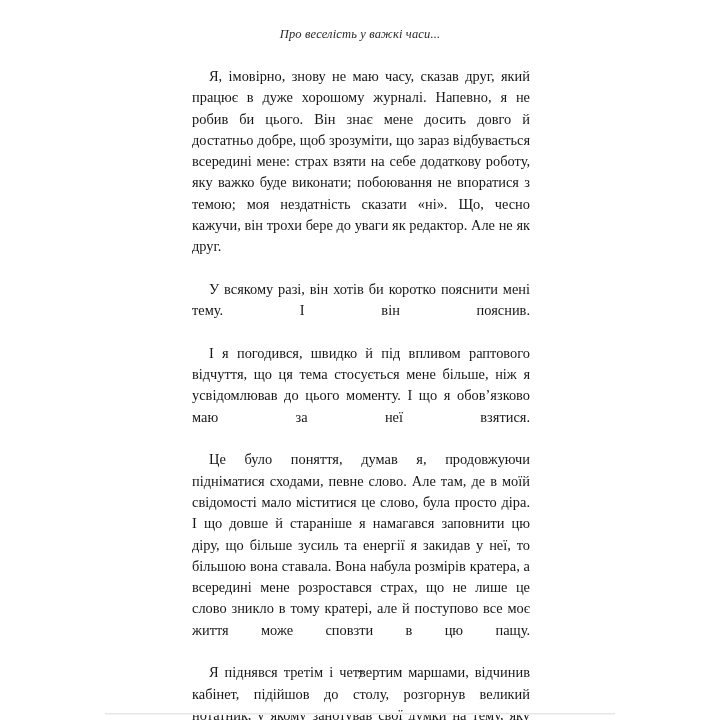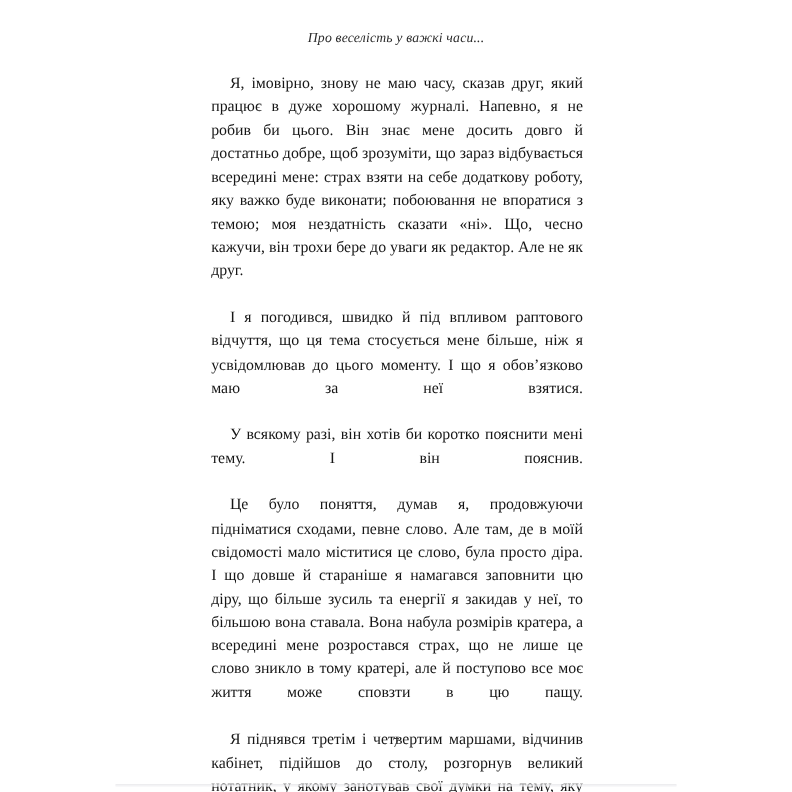--- a/index.html
+++ b/index.html
@@ -98,22 +98,22 @@
 </style>
 </head>
 <body>
 
 <div class="page">
 
   <div class="running-head">Про веселість у важкі часи...</div>
 
   <div class="textblock">
     <p>Я, імовірно, знову не маю часу, сказав друг, який працює в дуже хорошому журналі. Напевно, я не робив би цього. Він знає мене досить довго й достатньо добре, щоб зрозуміти, що зараз відбувається всередині мене: страх взяти на себе додаткову роботу, яку важко буде виконати; побоювання не впоратися з темою; моя нездатність сказати «ні». Що, чесно кажучи, він трохи бере до уваги як редактор. Але не як друг.</p>
+    <p>У всякому разі, він хотів би коротко пояснити мені тему. І він пояснив.</p>
     <p>І я погодився, швидко й під впливом раптового відчуття, що ця тема стосується мене більше, ніж я усвідомлював до цього моменту. І що я обов’язково маю за неї взятися.</p>
-    <p>У всякому разі, він хотів би коротко пояснити мені тему. І він пояснив.</p>
     <p>Це було поняття, думав я, продовжуючи підніматися сходами, певне слово. Але там, де в моїй свідомості мало міститися це слово, була просто діра. І що довше й стараніше я намагався заповнити цю діру, що більше зусиль та енергії я закидав у неї, то більшою вона ставала. Вона набула розмірів кратера, а всередині мене розростався страх, що не лише це слово зникло в тому кратері, але й поступово все моє життя може сповзти в цю пащу.</p>
     <p>Я піднявся третім і четвертим маршами, відчинив кабінет, підійшов до столу, розгорнув великий нотатник, у якому занотував свої думки на тему, яку ніяк не міг пригадати за останні кілька днів.</p>
 
   </div>
 
   <div class="folio">7</div>
 
   <div class="page-edge-rule"></div>
   <div class="page-edge-rule-soft"></div>
 

